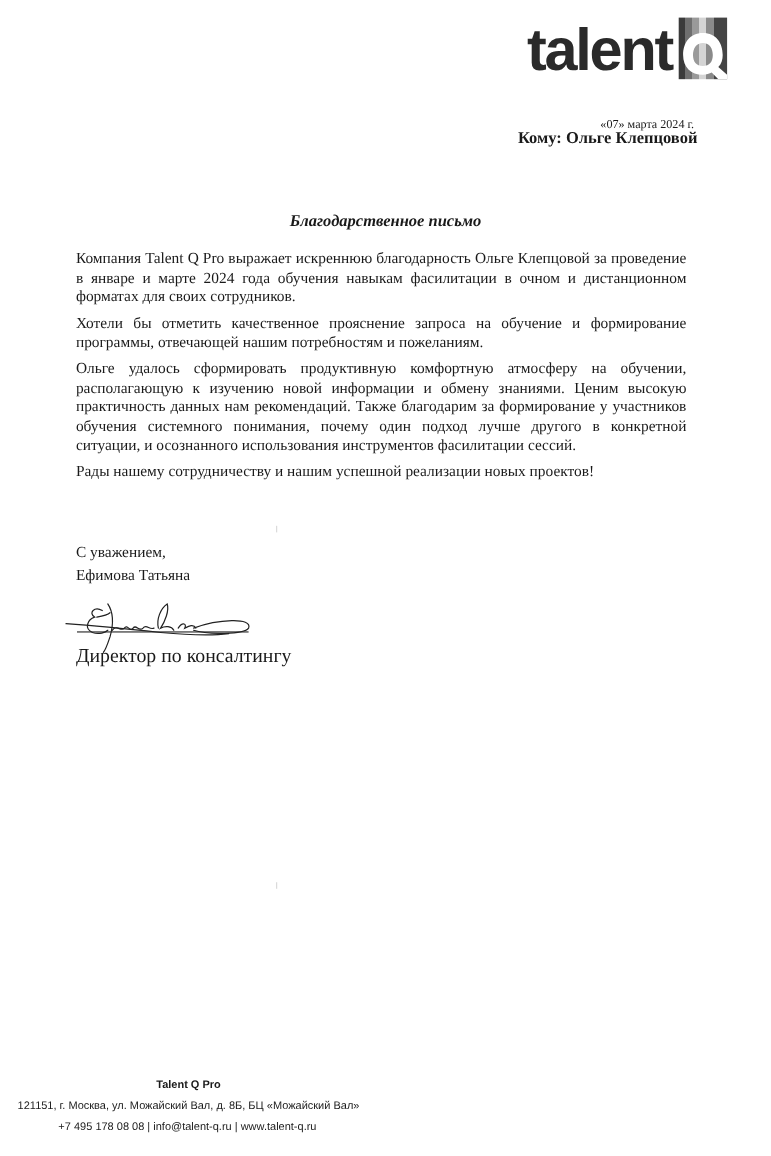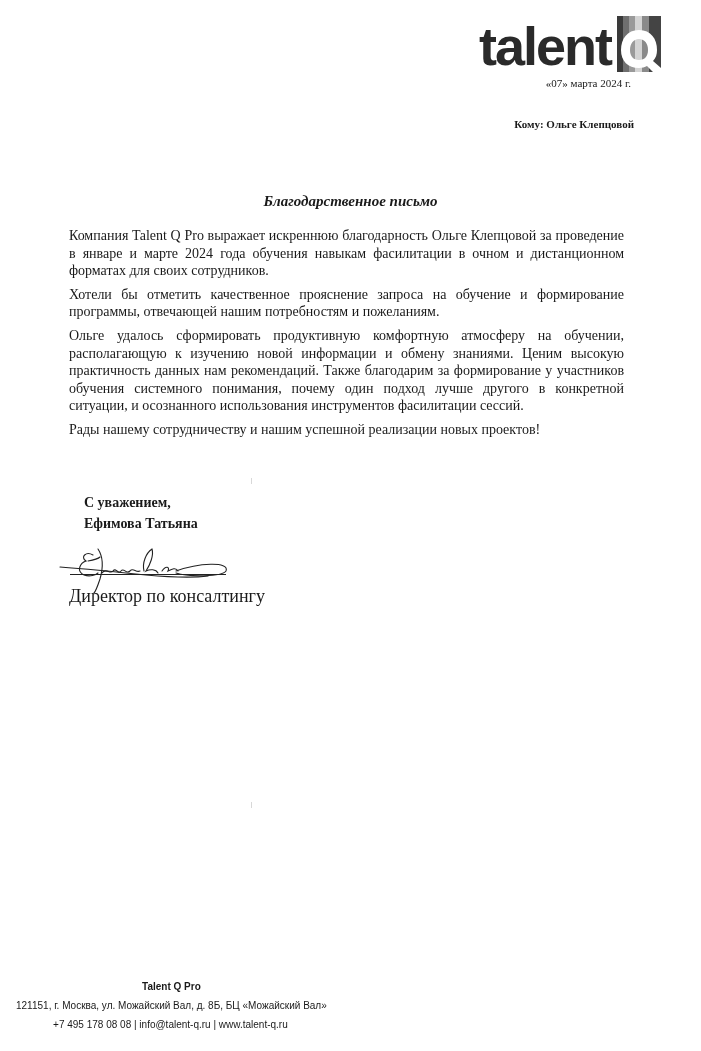--- a/index.html
+++ b/index.html
@@ -49,32 +49,32 @@
       overflow: hidden;
     }
     .logo-q svg {
       position: absolute;
       left: 0;
       top: 0;
     }
     .date {
       position: absolute;
       left: 0;
-      top: 77px;
+      top: 107px;
       width: 631px;
       text-align: right;
       font-size: 11px;
     }
     .recipient {
       position: absolute;
       left: 0;
       top: 118px;
       width: 634px;
       text-align: right;
-      font-size: 11px;
+      font-size: 15px;
       font-weight: bold;
     }
     .title {
       position: absolute;
       left: 0;
       top: 193px;
       width: 701px;
       text-align: center;
       font-size: 15px;
       font-weight: bold;
@@ -90,25 +90,24 @@
     }
     .body-text p {
       margin: 0 0 6px 0;
       text-align: justify;
     }
     .body-text p.last {
       text-align: left;
     }
     .closing {
       position: absolute;
-      left: 84px;
+      left: 69px;
       top: 492px;
       font-size: 14px;
       line-height: 21px;
-      font-weight: bold;
     }
     .signature {
       position: absolute;
       left: 58px;
       top: 545px;
       width: 180px;
       height: 50px;
     }
     .sig-line {
       position: absolute;

